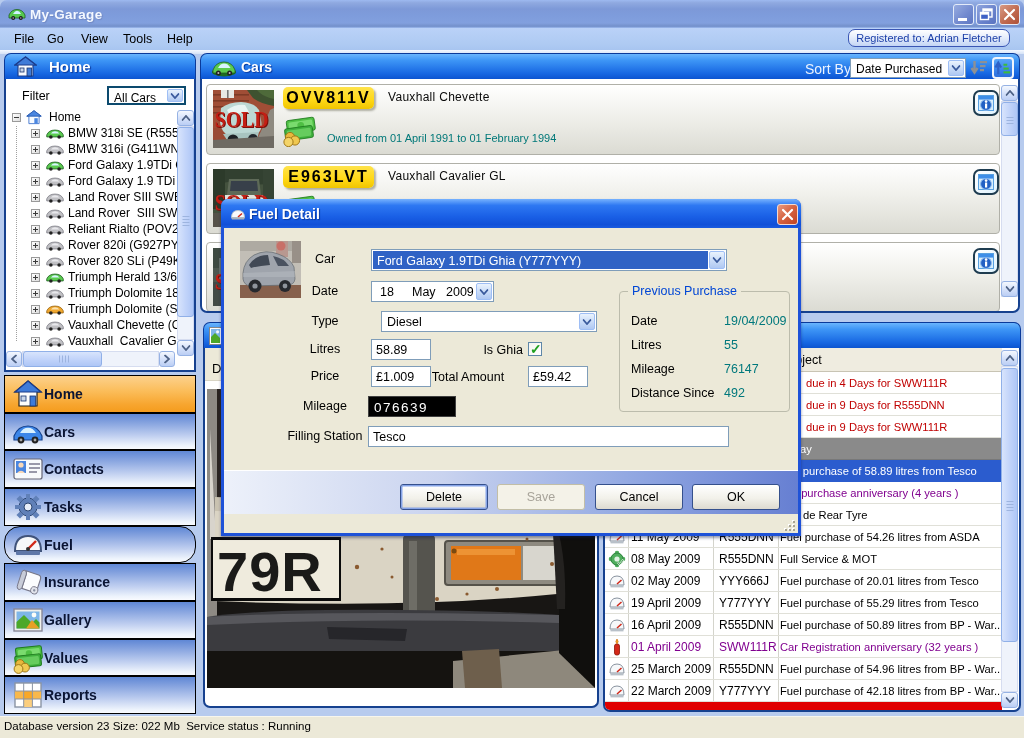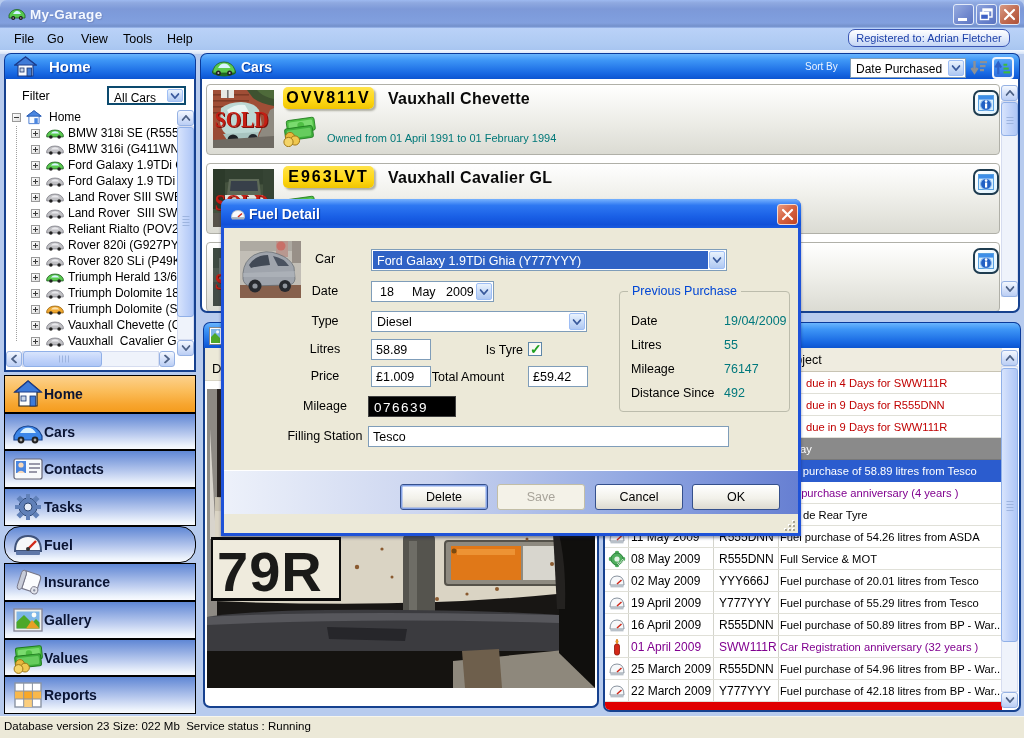--- a/index.html
+++ b/index.html
@@ -70,32 +70,32 @@
      background:linear-gradient(180deg,#5F87D5 0%,#86A3DF 25%,#C0CFF0 62%,#EDF3FC 90%,#F8FAFE 100%); }
   .nav-btn.selected { background:linear-gradient(180deg,#FCD18D 0%,#FBBE5C 40%,#F7A52E 80%,#F49C1E 100%); }
   .nav-btn .nav-label { position:absolute; left:39px; top:50%; transform:translateY(-50%);
      font-size:14px; font-weight:bold; color:#0A1433; }
   .nav-btn .nav-icon { position:absolute; left:7px; top:50%; transform:translateY(-50%); width:32px; height:32px; }
 
   
   #cars-panel-header { left:200px; top:53px; width:820px; height:26px; }
   #cars-panel-title { left:40px; top:5px; font-size:14px; }
   #cars-panel-body { left:200px; top:79px; width:820px; height:234px; border-radius:0 0 7px 7px; overflow:hidden; }
-  #sortby-label { left:604px; top:7px; font-size:10px; color:#EAF3FF; }
+  #sortby-label { left:604px; top:7px; font-size:14px; color:#EAF3FF; }
   #sort-combo { left:649px; top:4px; width:116px; height:20px; background:#FFF; border:1px solid #7F9DB9; }
   #sort-value { position:absolute; left:5px; top:3px; font-size:12px; color:#000; }
   #sort-desc-btn { left:769px; top:5px; width:19px; height:19px; }
   #sort-asc-btn { left:791px; top:3px; width:22px; height:22px; border:2px solid #F0F4FC; border-radius:4px; background:rgba(255,255,255,0.12); }
 
   .car-row { position:absolute; left:4px; width:794px; height:71px; border:1px solid #B0B0A8; border-radius:4px;
      background:linear-gradient(180deg,#FFFFFF 0%,#F0F0EB 45%,#DBDBD3 100%); }
   .plate { position:absolute; background:linear-gradient(180deg,#FFE34A 0%,#FFD816 60%,#F0C500 100%); border-radius:5px;
      color:#000; font-weight:bold; font-size:16px; letter-spacing:2px; text-align:center;
      box-shadow:2px 2px 2px rgba(120,120,100,0.55); padding-top:2px; }
-  .car-name { position:absolute; white-space:pre; font-size:16px; font-weight:bold; color:#0A0A0A; letter-spacing:0.3px; white-space:nowrap; }
+  .car-name { position:absolute; white-space:pre; font-size:12px; font-weight:normal; color:#0A0A0A; letter-spacing:0.3px; white-space:nowrap; }
   .owned { position:absolute; font-size:11px; letter-spacing:0px; color:#007878; white-space:nowrap; }
   .info-btn { position:absolute; width:26px; height:26px; border:2px solid #1E3C50; border-radius:7px;
      background:linear-gradient(135deg,#FFFFFF,#DFF2FD); }
   .photo-frame { position:absolute; overflow:hidden; }
 
   
   #photo-panel-header { left:203px; top:322px; width:396px; height:26px; }
   #photo-panel-body { left:203px; top:348px; width:396px; height:360px; border-radius:0 0 7px 7px; overflow:hidden; }
   #photo-caption-strip { position:absolute; left:0; top:0; width:392px; height:33px; background:#ECE9D8; border-bottom:1px solid #D8D4C4; }
   #photo-caption { position:absolute; left:7px; top:13px; font-size:13px; color:#000; }
@@ -132,21 +132,21 @@
      background:linear-gradient(135deg,#E89A80 0%,#D5613F 50%,#C04323 100%); }
   #dialog-body { position:absolute; left:3px; top:29px; width:574px; height:305px; background:#ECE9D8; }
   
   .dlabel { position:absolute; left:43px; width:116px; text-align:center; font-size:12.5px; color:#000; }
   .dinput { position:absolute; border:1px solid #7F9DB9; background:#FFF; font-size:12.5px; color:#000; padding:3px 0 0 4px; }
   #d-photo { position:absolute; left:16px; top:13px; width:61px; height:57px; }
   #d-car-combo { position:absolute; left:147px; top:21px; width:356px; height:22px; border:1px solid #7F9DB9; background:#FFF; }
   #d-car-sel { position:absolute; left:1px; top:1px; right:18px; bottom:1px; background:#2F62C5; color:#FFF; font-size:12.5px; padding:3px 0 0 4px; white-space:nowrap; overflow:hidden; }
   #d-date-combo { position:absolute; left:147px; top:53px; width:123px; height:21px; border:1px solid #7F9DB9; background:#FFF; }
   #d-date-combo .seg { position:absolute; top:3px; font-size:12.5px; color:#000; }
-  #d-type-combo { position:absolute; left:147px; top:83px; width:216px; height:21px; border:1px solid #7F9DB9; background:#FFF; }
+  #d-type-combo { position:absolute; left:157px; top:83px; width:216px; height:21px; border:1px solid #7F9DB9; background:#FFF; }
   #d-type-value { position:absolute; left:5px; top:3px; font-size:12.5px; color:#000; }
   #d-litres { left:147px; top:111px; width:60px; height:21px; }
   #d-isfull-label { position:absolute; left:236px; top:115px; width:63px; text-align:right; font-size:12.5px; color:#000; }
   #d-isfull-box { position:absolute; left:304px; top:114px; width:14px; height:14px; border:1px solid #5F87A8; background:linear-gradient(135deg,#F4F4F0,#FFFFFF); }
   #d-isfull-check { position:absolute; left:1px; top:-2px; color:#21A121; font-size:14px; font-weight:bold; }
   #d-price { left:147px; top:138px; width:60px; height:21px; }
   #d-total-label { position:absolute; left:194px; top:142px; width:100px; text-align:center; font-size:12.5px; color:#000; }
   #d-total { left:304px; top:138px; width:60px; height:21px; }
   #d-mileage-box { position:absolute; left:144px; top:168px; width:88px; height:21px; background:#000; border:1px solid #404040;
       color:#FFF; font-size:13.5px; padding:3px 0 0 5px; letter-spacing:1.5px; }
@@ -1023,21 +1023,21 @@
       <span id="d-type-value">Diesel</span>
       <div class="combo-btn">
         <svg width="9" height="6" viewBox="0 0 9 6">
             <path d="M0.5 0.5 L4.5 5 L8.5 0.5" fill="none" stroke="#3A5A9C" stroke-width="1.8"></path>
           </svg>
       </div>
     </div>
 
     <span class="dlabel" style="top:114px">Litres</span>
     <div id="d-litres" class="dinput">58.89</div>
-    <span id="d-isfull-label">Is Tyre</span>
+    <span id="d-isfull-label">Is Ghia</span>
     <div id="d-isfull-box">
       <span id="d-isfull-check">✓</span>
     </div>
 
     <span class="dlabel" style="top:141px">Price</span>
     <div id="d-price" class="dinput">£1.009</div>
     <span id="d-total-label">Total Amount</span>
     <div id="d-total" class="dinput">£59.42</div>
 
     <span class="dlabel" style="top:171px">Mileage</span>

